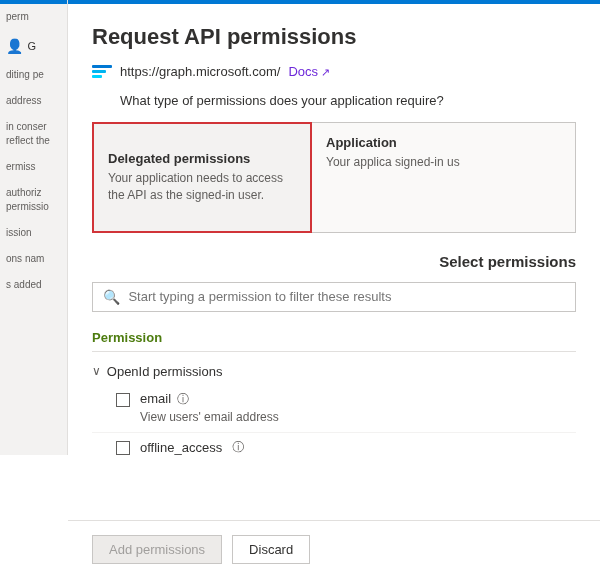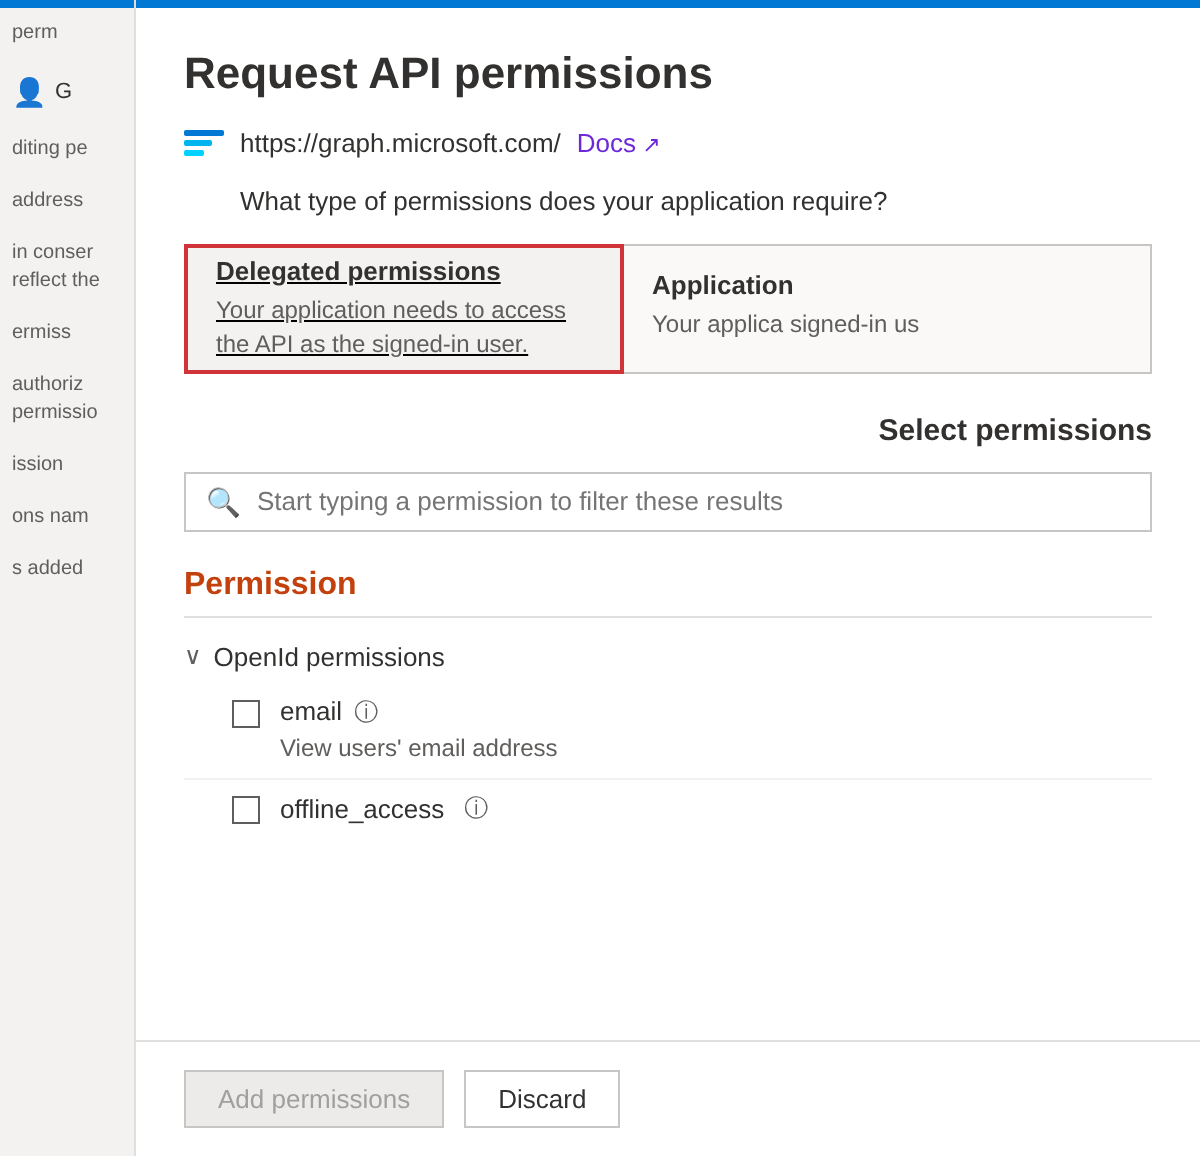--- a/index.html
+++ b/index.html
@@ -12,21 +12,21 @@
       overflow: hidden;
       position: relative;
     }
 
     
     .sidebar {
       position: absolute;
       left: 0;
       top: 0;
       width: 68px;
-      height: 578px;
+      height: 455px;
       background: #f3f2f1;
       border-right: 1px solid #e1dfdd;
       overflow: hidden;
     }
 
     
     .main {
       position: absolute;
       left: 68px;
       top: 0;
@@ -105,26 +105,25 @@
 
     
     .permission-cards-row {
       display: flex;
       gap: 0;
       margin-bottom: 20px;
     }
 
     .perm-card {
       border: 1px solid #c8c6c4;
-      padding: 4px 14px;
+      padding: 27px 14px;
       cursor: pointer;
       background: #faf9f8;
       min-width: 200px;
       max-width: 220px;
-      text-decoration: underline;
     }
 
     .perm-card.selected {
       border: 2px solid #d13438;
       background: #f3f2f1;
       outline: none;
     }
 
     .perm-card-title {
       font-weight: 600;
@@ -177,22 +176,22 @@
       border: none;
       outline: none;
       font-size: 13px;
       color: #605e5c;
       width: 100%;
       background: transparent;
     }
 
     .permission-header {
       font-weight: 700;
-      font-size: 16px;
-      color: #c2410c;
+      font-size: 13px;
+      color: #4d7c0f;
       padding: 6px 0;
       border-bottom: 1px solid #e1dfdd;
       margin-bottom: 8px;
     }
 
     .permission-group {
       margin-bottom: 8px;
     }
 
     .group-header {

